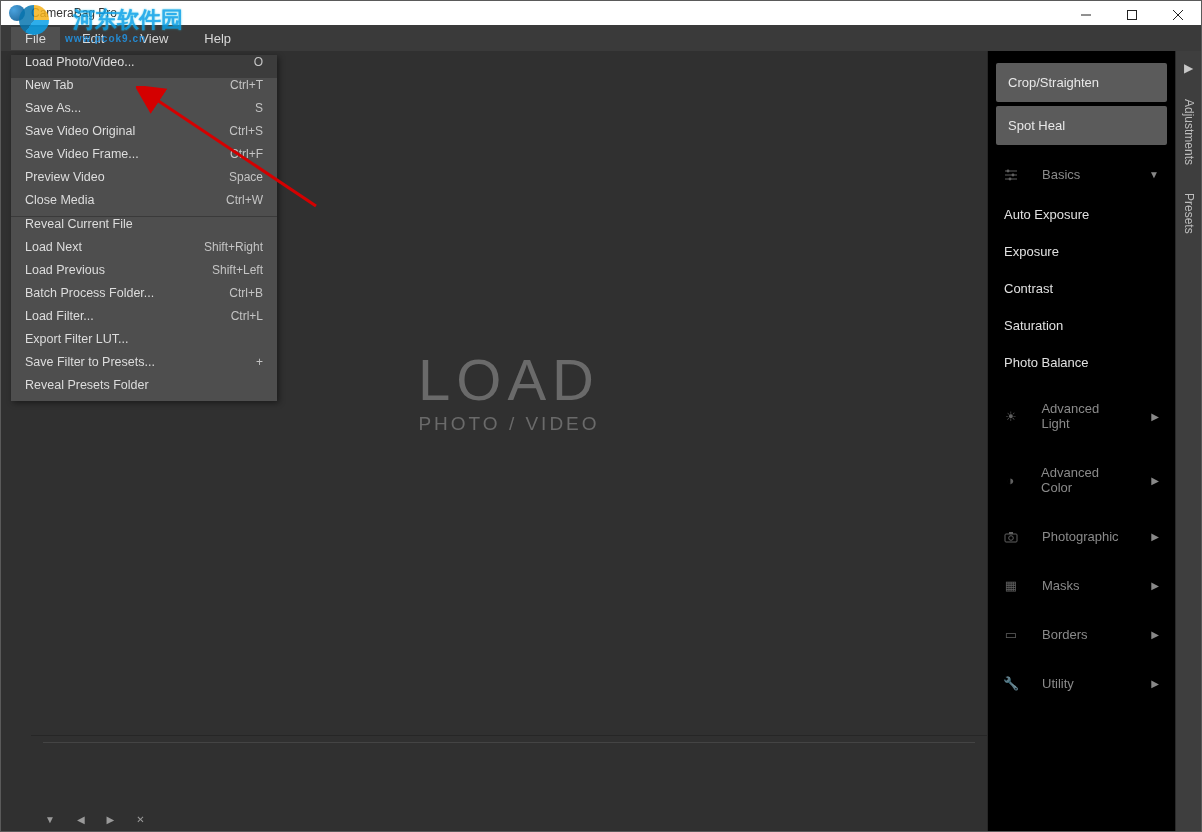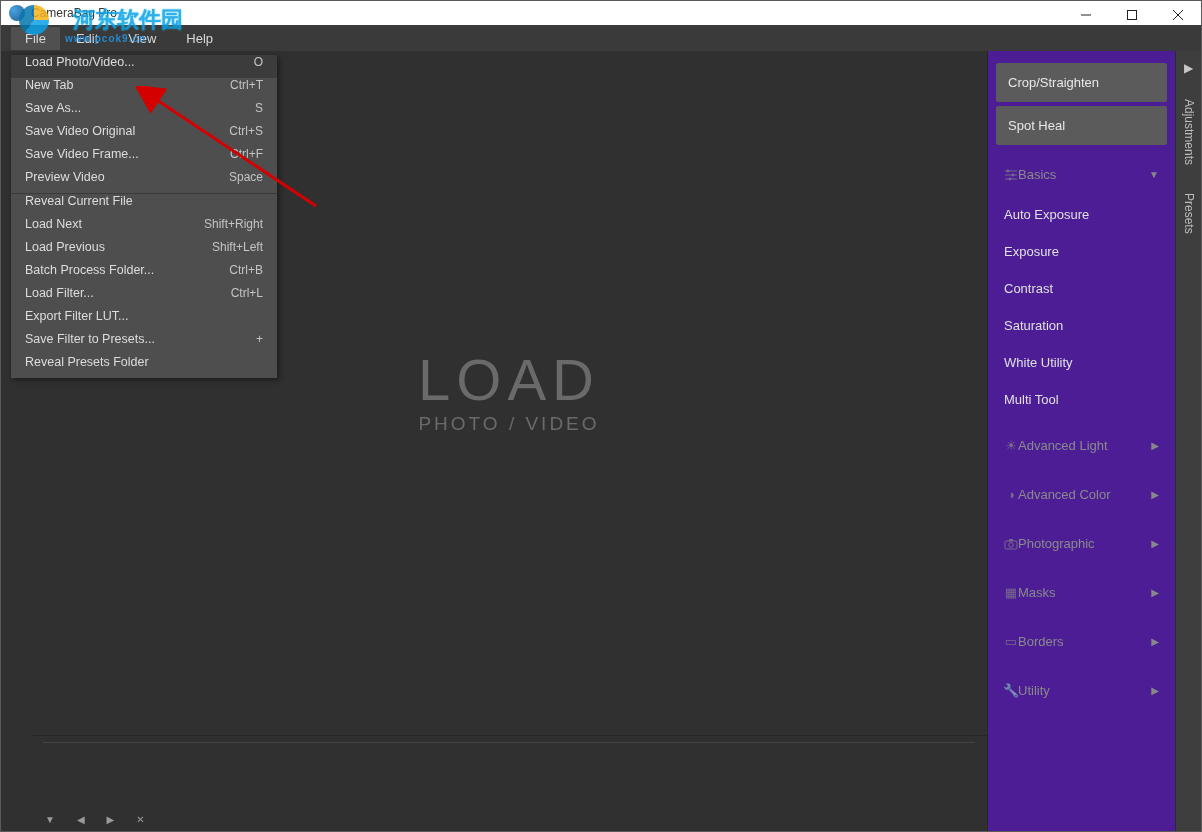--- a/index.html
+++ b/index.html
@@ -5,35 +5,35 @@
 * { margin: 0; padding: 0; box-sizing: border-box; font-family: "Segoe UI", Arial, sans-serif; user-select: none; }
 html, body { width: 1202px; height: 832px; overflow: hidden; background: #fff; }
 .window { width: 1202px; height: 832px; border: 1px solid #5a5a5a; display: flex; flex-direction: column; position: relative; }
 .titlebar { height: 24px; background: #fff; display: flex; align-items: center; position: relative; }
 .titlebar-icon { width: 16px; height: 16px; margin-left: 8px; margin-right: 6px; background: radial-gradient(circle at 30% 30%, #4aa3df, #1b5f8f); border-radius: 50%; }
 .title-text { font-size: 12px; color: #333; }
 .win-controls { position: absolute; right: 0; top: 0; height: 28px; display: flex; }
 .win-btn { width: 46px; height: 28px; display: flex; align-items: center; justify-content: center; }
 .win-btn svg { width: 10px; height: 10px; }
 .app-body { flex: 1; display: flex; background: #3a3a3a; position: relative; }
-.menubar { height: 26px; background: #3a3a3a; display: flex; align-items: center; padding-left: 10px; gap: 2px; position: relative; }
+.menubar { height: 26px; background: #3a3a3a; display: flex; align-items: center; padding-left: 10px; gap: 8px; position: relative; }
 .menu-item { color: #d8d8d8; font-size: 13px; padding: 4px 14px; }
 .menu-item.active { background: #505050; }
 .main-col { flex: 1; display: flex; flex-direction: column; background: #303030; padding-left: 30px; }
 .canvas-area { flex: 1; position: relative; display: flex; align-items: center; justify-content: center; }
 .load-text { text-align: center; color: #6a6a6a; font-weight: 300; letter-spacing: 6px; }
 .load-text .big { font-size: 58px; line-height: 1; }
 .load-text .small { font-size: 19px; letter-spacing: 3px; margin-top: 4px; }
 .bottom-strip { height: 96px; background: #303030; border-top: 1px solid #262626; display: flex; flex-direction: column; }
 .bottom-inner { flex: 1; margin: 6px 12px 0 12px; background: #303030; border-top: 1px solid #444; }
 .bottom-controls { height: 24px; display: flex; align-items: center; padding-left: 14px; gap: 22px; }
 .bottom-controls span { color: #9a9a9a; font-size: 10px; }
-.sidepanel { width: 188px; background: #4c1d95; display: flex; flex-direction: column; padding: 12px 8px; gap: 4px; border-left: 1px solid #262626; }
+.sidepanel { width: 188px; background: #000000; display: flex; flex-direction: column; padding: 12px 8px; gap: 4px; border-left: 1px solid #262626; }
 .side-btn { background: #5b5b5b; color: #e8e8e8; font-size: 13px; padding: 12px 12px; border-radius: 2px; }
-.side-group { color: #8a8a8a; font-size: 13px; padding: 12px 8px; display: flex; align-items: center; gap: 0; margin-top: 6px; }
+.side-group { color: #8a8a8a; font-size: 13px; padding: 12px 8px; display: flex; align-items: center; gap: 24px; margin-top: 6px; }
 .side-group .ico { width: 14px; height: 14px; display: inline-flex; align-items: center; justify-content: center; opacity: .7; }
 .side-group .arrow { margin-left: auto; color: #888; font-size: 10px; }
 .side-sub { color: #e0e0e0; font-size: 13px; padding: 9px 8px 9px 8px; }
 .vtabs { width: 26px; background: #3e3e3e; display: flex; flex-direction: column; align-items: center; border-left: 1px solid #2a2a2a; }
 .vtab { writing-mode: vertical-rl; color: #bdbdbd; font-size: 12px; padding: 14px 0; text-align: center; }
 .vtab:first-child { background: #4a4a4a; }
 .vtab-arrow { color: #c8c8c8; font-size: 12px; padding: 10px 0; }
 .dropdown { position: absolute; left: 10px; top: 54px; width: 266px; background: #4e4e4e; box-shadow: 2px 2px 6px rgba(0,0,0,.45); z-index: 50; }
 .dd-row { display: flex; align-items: flex-start; height: 23px; padding: 0 14px; color: #dddddd; font-size: 12.5px; }
 .dd-row.hover { background: #3c3c3c; }
@@ -114,22 +114,21 @@
                 <circle cx="6" cy="11" r="1.4" fill="#8a8a8a"></circle>
               </svg>
             </span>
           <span>Basics</span>
           <span class="arrow">▼</span>
         </div>
         <div class="side-sub">Auto Exposure</div>
         <div class="side-sub">Exposure</div>
         <div class="side-sub">Contrast</div>
         <div class="side-sub">Saturation</div>
-        <div class="side-sub">White Utility</div>
-        <div class="side-sub">Multi Tool</div>
+        <div class="side-sub">Photo Balance</div>
 
         <div class="side-group">
           <span class="ico">☀</span>
           <span>Advanced Light</span>
           <span class="arrow">▶</span>
         </div>
         <div class="side-group">
           <span class="ico">◑</span>
           <span>Advanced Color</span>
           <span class="arrow">▶</span>
@@ -188,20 +187,24 @@
         <span class="dd-short">Ctrl+S</span>
       </div>
     <div class="dd-row">
         <span class="dd-label">Save Video Frame...</span>
         <span class="dd-short">Ctrl+F</span>
       </div>
     <div class="dd-row">
         <span class="dd-label">Preview Video</span>
         <span class="dd-short">Space</span>
       </div>
+    <div class="dd-row">
+        <span class="dd-label">Close Media</span>
+        <span class="dd-short">Ctrl+W</span>
+      </div>
     <div class="dd-sep"></div>
     <div class="dd-row">
         <span class="dd-label">Reveal Current File</span>
         <span class="dd-short"></span>
       </div>
     <div class="dd-row">
         <span class="dd-label">Load Next</span>
         <span class="dd-short">Shift+Right</span>
       </div>
     <div class="dd-row">

